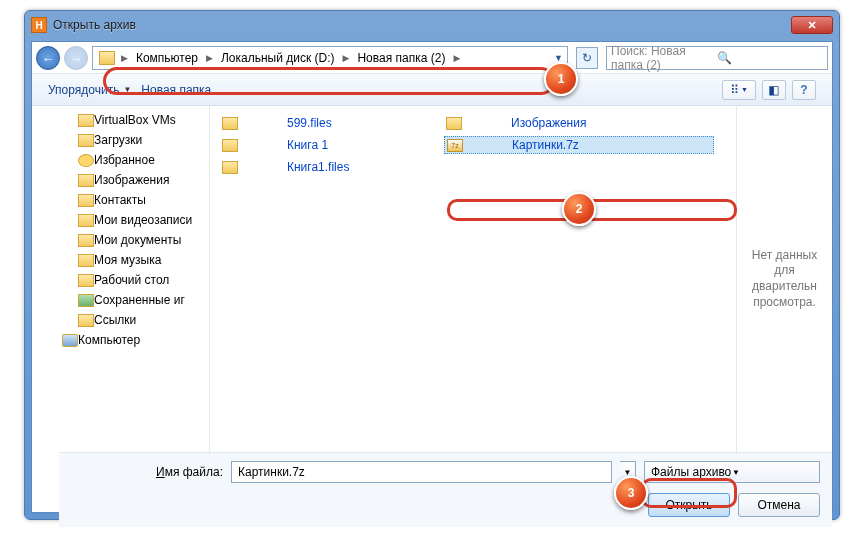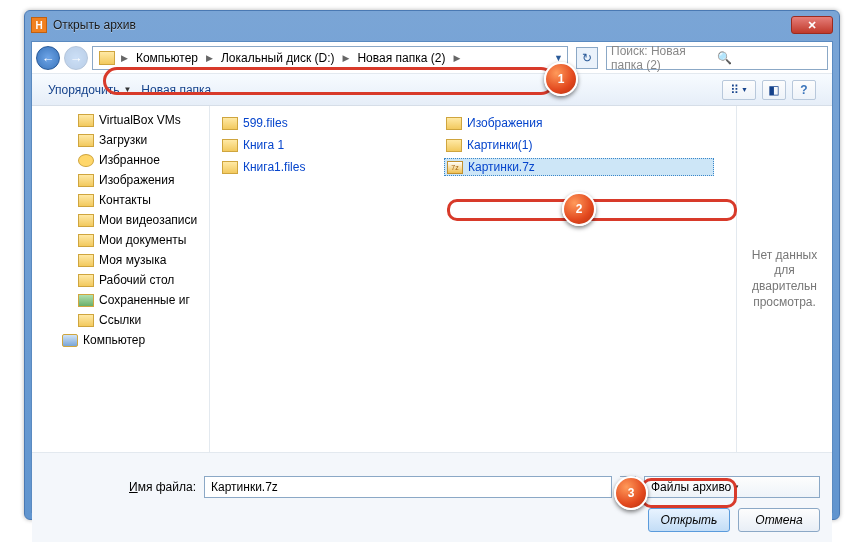--- a/index.html
+++ b/index.html
@@ -20,45 +20,45 @@
 .bc-refresh { width: 22px; height: 22px; border: 1px solid #8ba8c6; background: #eaf2fb; margin-left: 4px; display: flex; align-items: center; justify-content: center; color: #2a5a98; }
 .search-box { width: 222px; height: 24px; border: 1px solid #8ba8c6; display: flex; align-items: center; padding: 0 4px; color: #888; margin-left: 4px; }
 .search-box span { flex: 1; }
 .toolbar { height: 32px; background: linear-gradient(#f7fbff, #e6eef8); border-bottom: 1px solid #d6dee8; display: flex; align-items: center; padding: 0 16px; gap: 10px; text-align: center; }
 .tool-item { color: #15428b; display: flex; align-items: center; gap: 4px; }
 .tool-item .drop { font-size: 8px; color: #333; }
 .tool-right { margin-left: auto; display: flex; gap: 6px; }
 .view-btn { width: 34px; height: 20px; border: 1px solid #b8c8db; background: linear-gradient(#fdfdfd,#eef3f9); border-radius: 2px; display: flex; align-items: center; justify-content: center; color: #15428b; }
 .content { display: flex; height: 346px; }
 .tree { width: 178px; border-right: 1px solid #e3e9ef; overflow: hidden; padding-top: 4px; }
-.tree-item { display: flex; align-items: center; height: 20px; padding-left: 30px; gap: 5px; color: #000; }
+.tree-item { display: flex; align-items: center; height: 20px; padding-left: 30px; color: #000; }
 .tree-item.l2 { padding-left: 46px; }
 .ticon { width: 16px; height: 13px; background: linear-gradient(#ffe9a5,#f2c95e); border: 1px solid #cfa53e; flex-shrink: 0; }
 .ticon.star { background: #ffd76a; border-radius: 50%; }
 .ticon.comp { background: linear-gradient(#cfe3f7,#7aa5d6); border-radius: 2px; }
 .ticon.net { background: linear-gradient(#c3dbf3,#6a9ad0); border-radius: 2px; }
 .ticon.save { background: linear-gradient(#b0e0b0,#6ab06a); }
 .file-area { flex: 1; padding: 8px 10px; position: relative; }
 .file-cols { display: flex; gap: 24px; }
 .file-col { display: flex; flex-direction: column; gap: 4px; width: 200px; }
 .file-item { display: flex; align-items: center; gap: 5px; height: 18px; padding: 0 2px; }
 .file-item .ficon { width: 16px; height: 13px; background: linear-gradient(#ffe9a5,#f2c95e); border: 1px solid #cfa53e; flex-shrink: 0; }
 .file-item.sel { background: #cde6f7; border: 1px dotted #3a87c9; }
 .file-item.sel .ficon { background: linear-gradient(#fff,#f0c050); border: 1px solid #c09030; font-size: 7px; color: #a06010; text-align: center; line-height: 11px; }
-.file-item a { color: #0645cc; text-decoration: none; }
+.file-item a { color: #0645cc; text-decoration: none; margin-left: 44px; }
 .preview { width: 96px; border-left: 1px solid #e3e9ef; display: flex; align-items: center; justify-content: center; color: #777; text-align: center; padding: 8px; font-size: 11px; line-height: 1.3; }
-.bottom { border-top: 1px solid #e3e9ef; padding: 23px 12px 10px; background: #f4f7fb; }
+.bottom { border-top: 1px solid #e3e9ef; padding: 8px 12px 10px; background: #f4f7fb; margin-left: 27px; }
 .filename-row { display: flex; align-items: center; gap: 8px; margin-bottom: 10px; }
 .filename-row label { width: 152px; text-align: right; }
 .filename-row label u { text-decoration: underline; }
 .fn-input { flex: 1; height: 22px; border: 1px solid #8ba8c6; background: #fff; padding: 0 6px; display: flex; align-items: center; }
 .fn-drop { width: 16px; height: 22px; border: 1px solid #8ba8c6; border-left: none; background: linear-gradient(#fdfdfd,#eef3f9); display: flex; align-items: center; justify-content: center; font-size: 8px; }
 .filter { width: 176px; height: 22px; border: 1px solid #8ba8c6; background: linear-gradient(#fdfdfd,#eef3f9); display: flex; align-items: center; padding: 0 6px; }
 .filter span { flex: 1; overflow: hidden; white-space: nowrap; }
-.btn-row { display: flex; justify-content: flex-end; gap: 8px; font-style: italic; }
+.btn-row { display: flex; justify-content: flex-end; gap: 8px; }
 .btn { width: 82px; height: 24px; border: 1px solid #8ba8c6; background: linear-gradient(#fdfdfd,#e8eef6); border-radius: 3px; display: flex; align-items: center; justify-content: center; }
 .btn.primary { background: linear-gradient(#e8f3ff,#c3ddf6); border-color: #5a9bdc; }
 
 
 .mark { position: absolute; border: 3px solid #d83a2a; border-radius: 14px; pointer-events: none; z-index: 50; }
 .badge { position: absolute; width: 34px; height: 34px; border-radius: 50%; background: radial-gradient(circle at 35% 30%, #ff9a5a, #e2481e 60%, #b22f0e); border: 2px solid #fff; box-shadow: 0 2px 4px rgba(0,0,0,.5); color: #fff; font-size: 18px; font-weight: bold; display: flex; align-items: center; justify-content: center; z-index: 60; }
 </style>
 </head>
 <body>
 
@@ -176,24 +176,20 @@
             <div class="file-item">
                 <div class="ficon"></div>
                 <a>Книга1.files</a>
               </div>
           </div>
           <div class="file-col" style="width:270px">
             <div class="file-item">
                 <div class="ficon"></div>
                 <a>Изображения</a>
               </div>
-            <div class="file-item">
-                <div class="ficon"></div>
-                <a>Картинки(1)</a>
-              </div>
             <div class="file-item sel">
                 <div class="ficon">7z</div>
                 <a>Картинки.7z</a>
               </div>
           </div>
         </div>
       </div>
 
       <div class="preview">
         <span>Нет данных для дварительн просмотра.</span>

